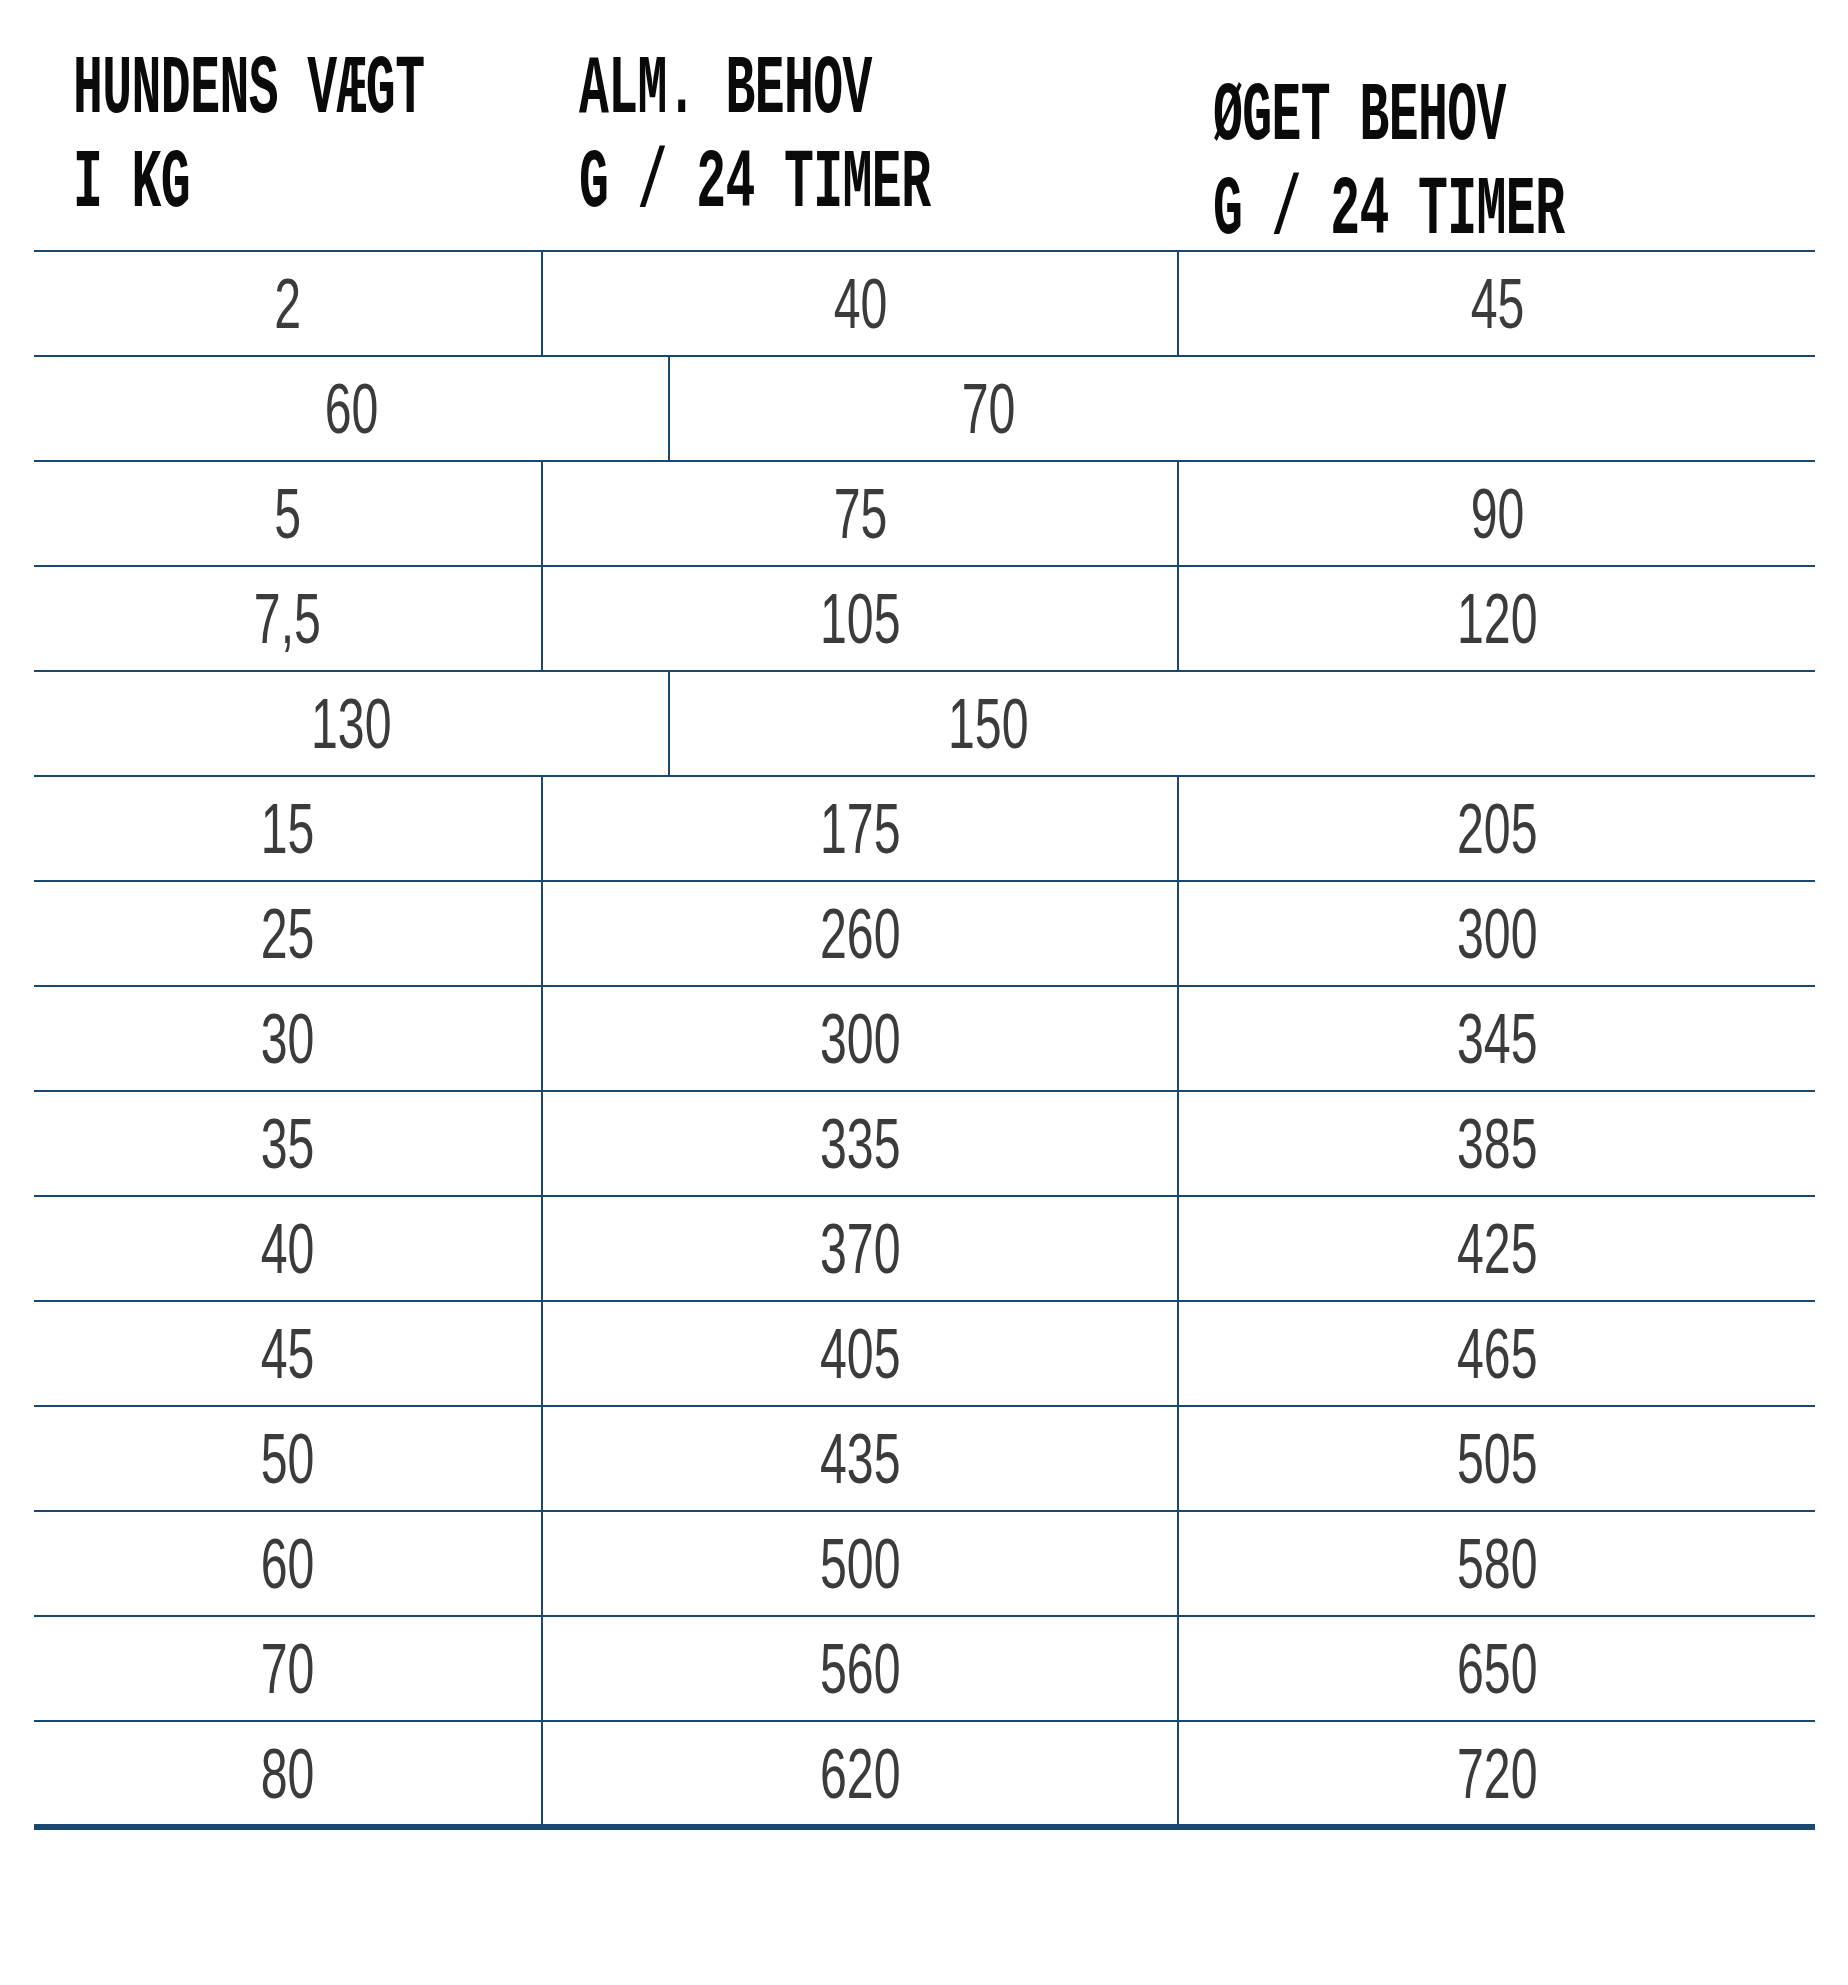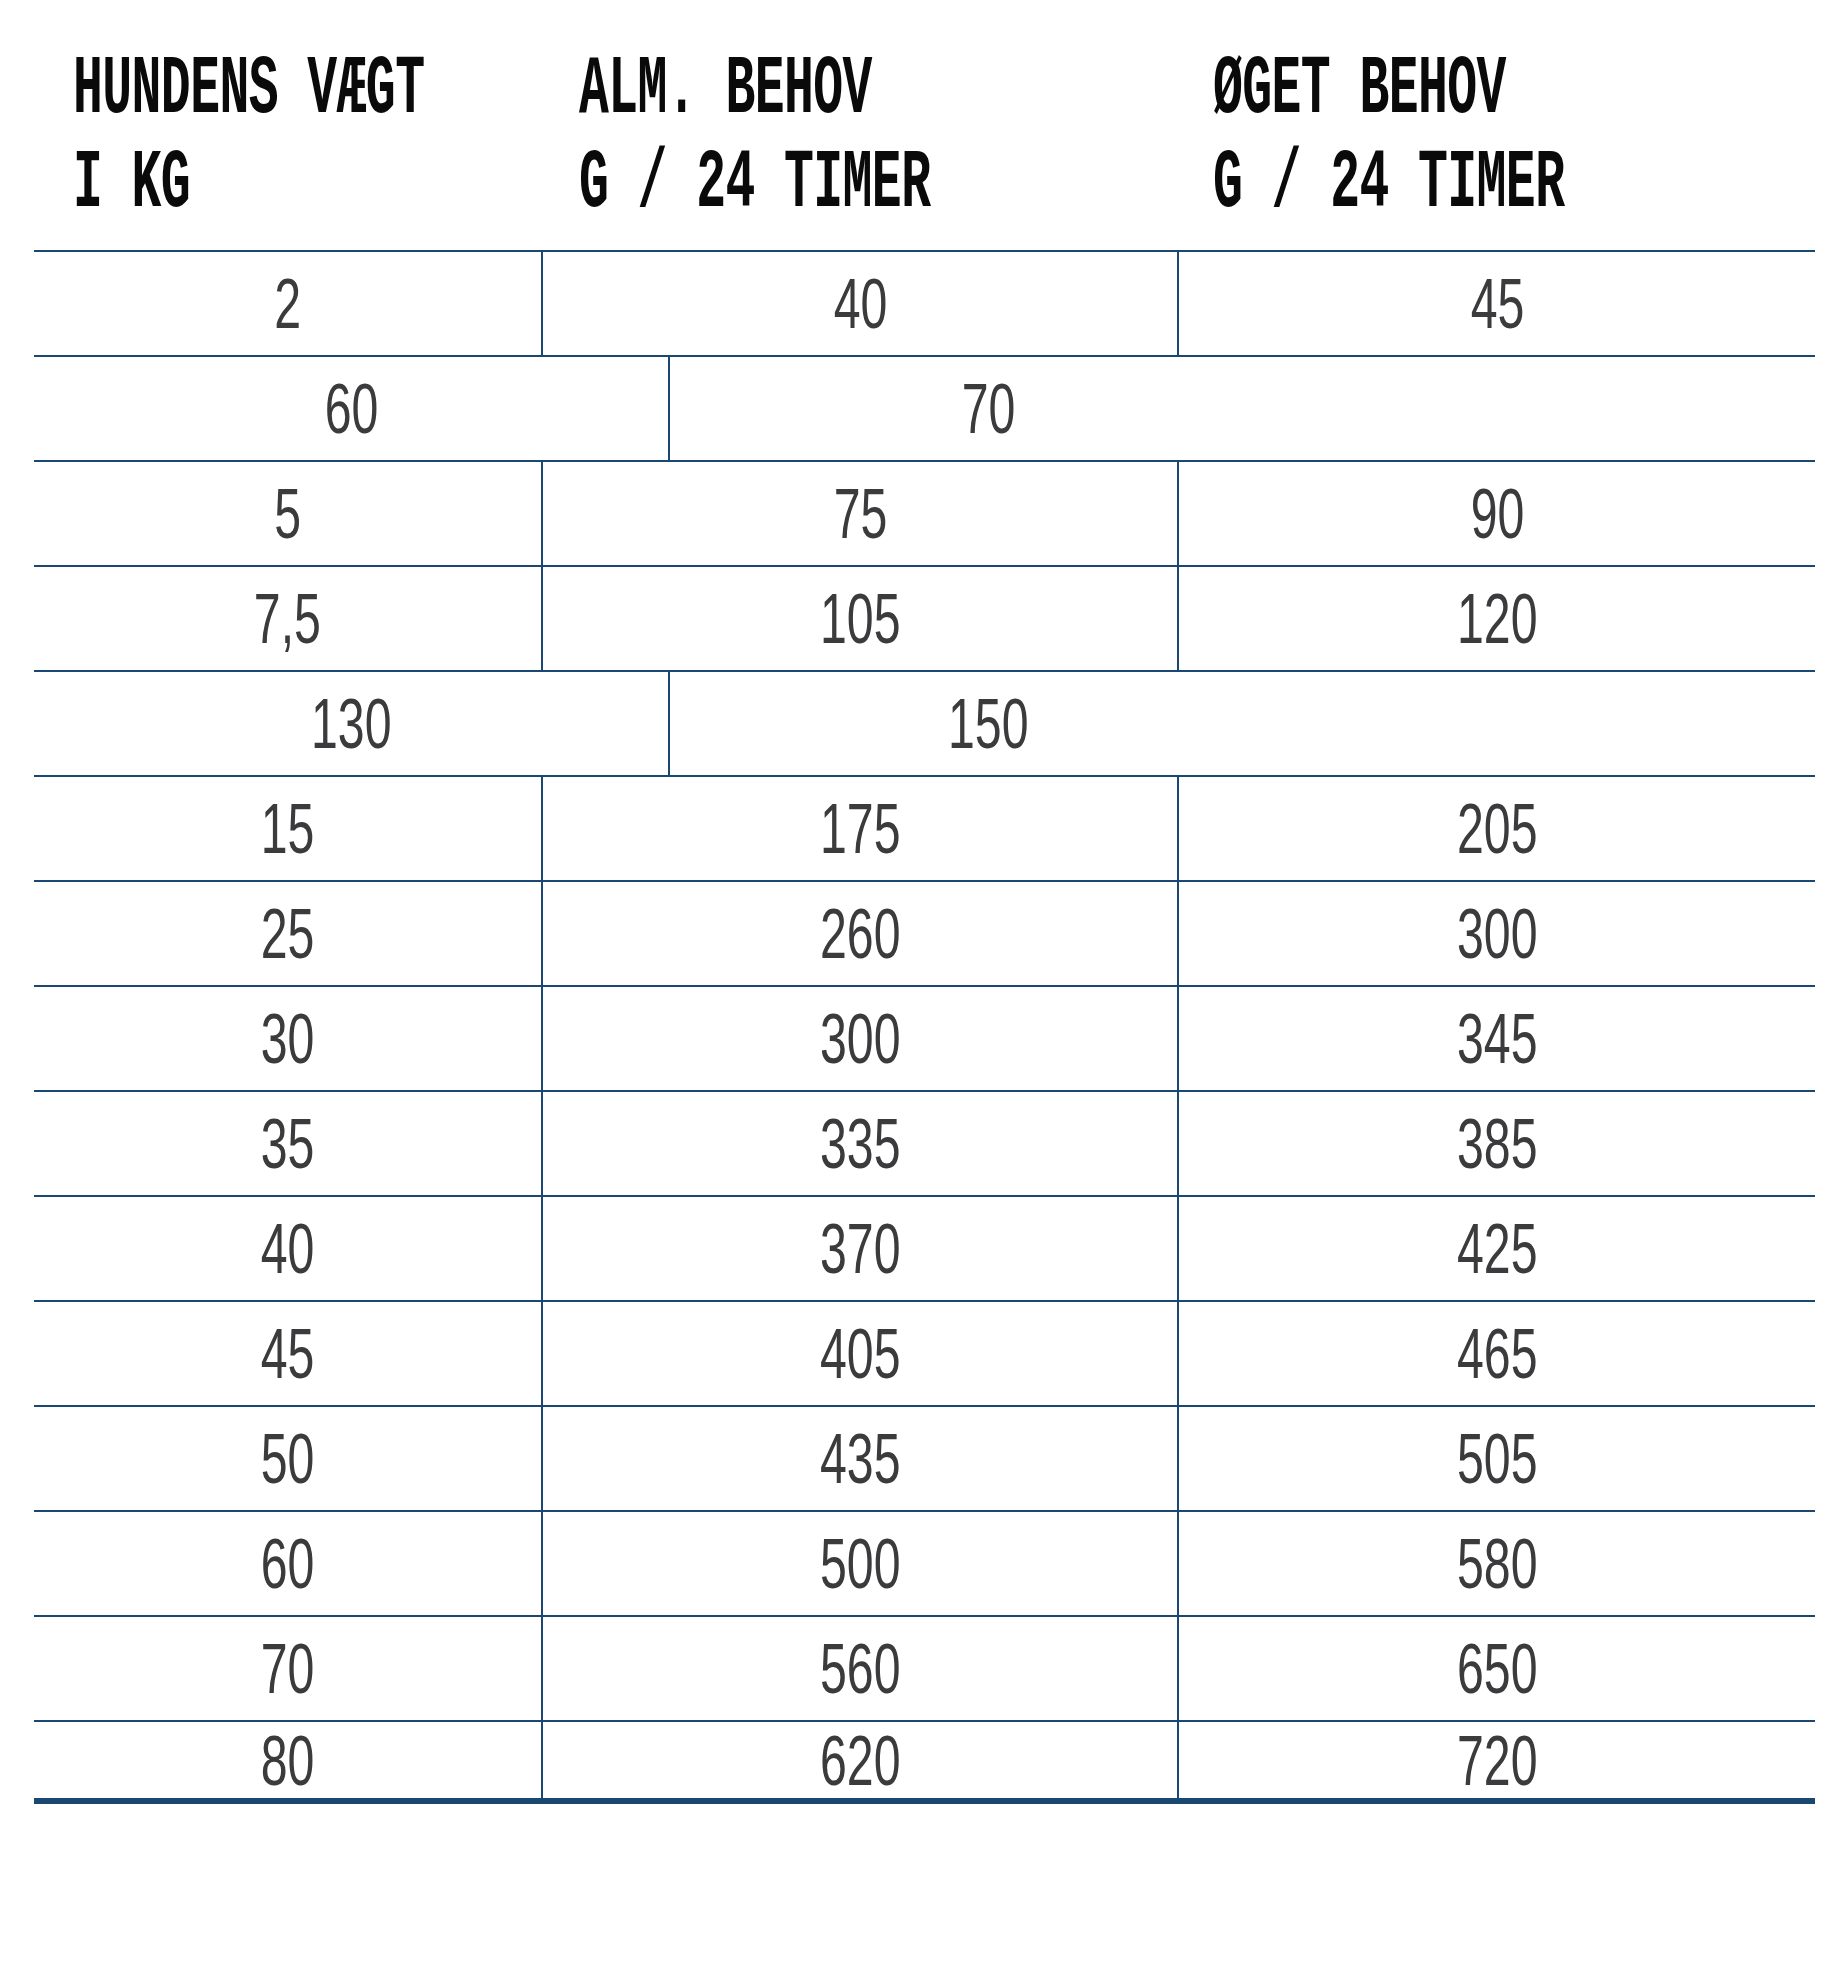--- a/index.html
+++ b/index.html
@@ -26,41 +26,41 @@
     display: flex;
     height: 250px;
     padding-top: 43px;
     font-family: Liberation Mono, monospace;
   }
   .c1 { width: 509px; }
   .c2 { width: 636px; }
   .c3 { width: 636px; }
   .hcell.c1 { padding-left: 39px; }
   .hcell.c2 { padding-left: 36px; }
-  .hcell.c3 { padding-left: 34px; }
+  .hcell.c3 { padding-left: 34px; margin-top: 27px; }
   .htext {
     font-size: 83px;
     font-weight: bold;
     line-height: 94px;
     color: var(--header-text);
     letter-spacing: -1px;
     white-space: nowrap;
     transform: scaleX(0.60);
     transform-origin: left top;
   }
   .grid {
     border-top: 2.9px solid var(--line);
   }
   .row {
     display: flex;
     height: 105px;
     border-bottom: 2.9px solid var(--line);
   }
   .row:last-child {
-    height: 82px;
+    height: 108px;
     border-bottom-width: 6.8px;
   }
   .cell {
     display: flex;
     align-items: center;
     justify-content: center;
     height: 100%;
   }
   .cell.c1, .cell.c2 {
     border-right: 2.9px solid var(--line);

